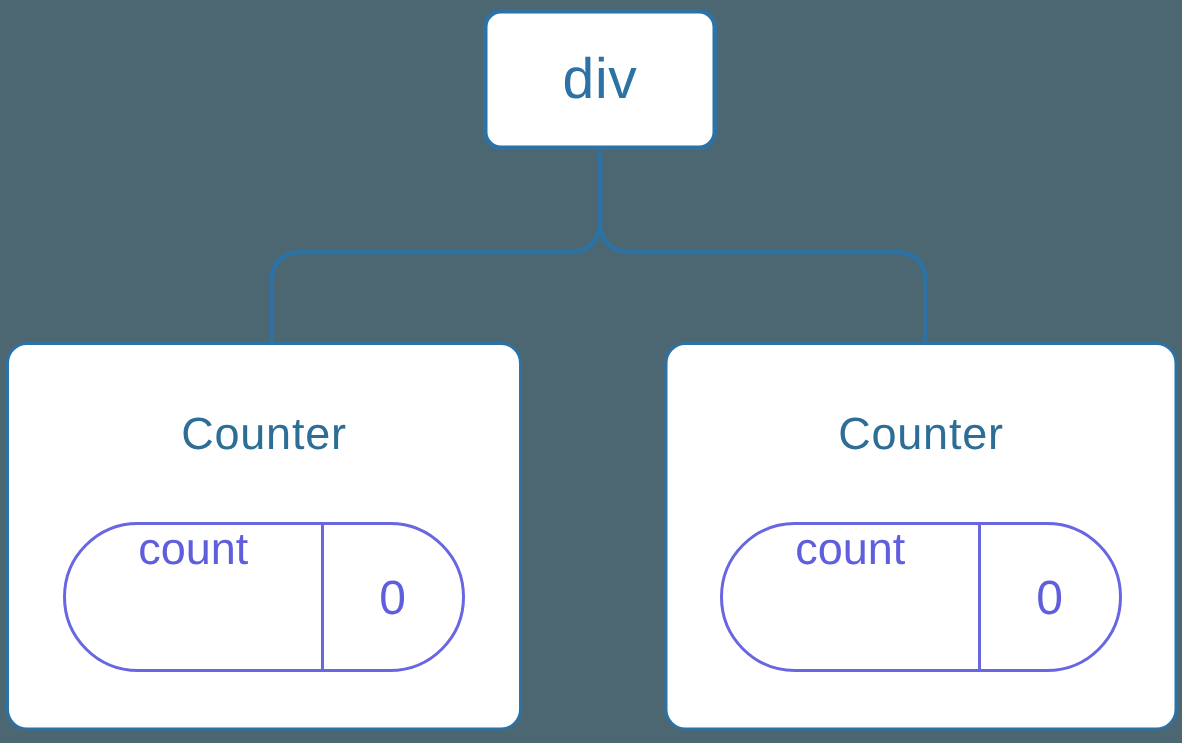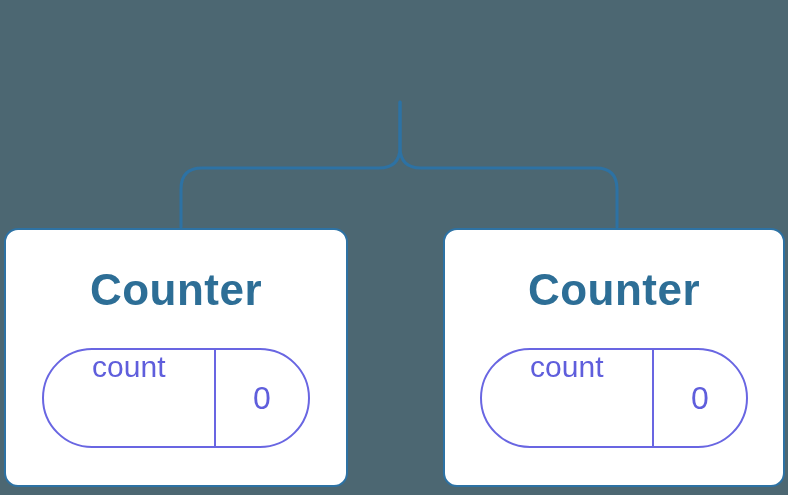--- a/index.html
+++ b/index.html
@@ -59,22 +59,22 @@
     border-radius: 14px;
     display: flex;
     flex-direction: column;
     align-items: center;
     padding-top: 38px;
   }
   .counter-card.left  { left: 4px;   width: 344px; }
   .counter-card.right { left: 443px; width: 342px; }
   .counter-title {
     color: var(--title-blue);
-    font-size: 44px;
-    font-weight: 700;
+    font-size: 30px;
+    font-weight: 400;
     line-height: 44px;
     letter-spacing: 0.5px;
   }
   .state-pill {
     margin-top: 36px;
     width: 268px; height: 100px;
     border: 2px solid var(--pill-purple);
     border-radius: 999px;
     display: flex;
     align-items: stretch;
@@ -104,20 +104,23 @@
 </head>
 <body>
 
 <div class="stage">
 
   <svg class="connector-svg" viewBox="0 0 788 495" xmlns="http://www.w3.org/2000/svg">
     <path d="M400 102 V147 Q400 168 379 168 H202 Q181 168 181 189 V227"></path>
     <path d="M400 102 V147 Q400 168 421 168 H596 Q617 168 617 189 V227"></path>
   </svg>
 
+  <div class="root-node">
+    <span class="root-label">div</span>
+  </div>
 
   <div class="counter-card left">
     <div class="counter-title">Counter</div>
     <div class="state-pill">
       <div class="pill-key-cell">
         <span class="pill-key">count</span>
       </div>
       <div class="pill-value-cell">
         <span class="pill-value">0</span>
       </div>

